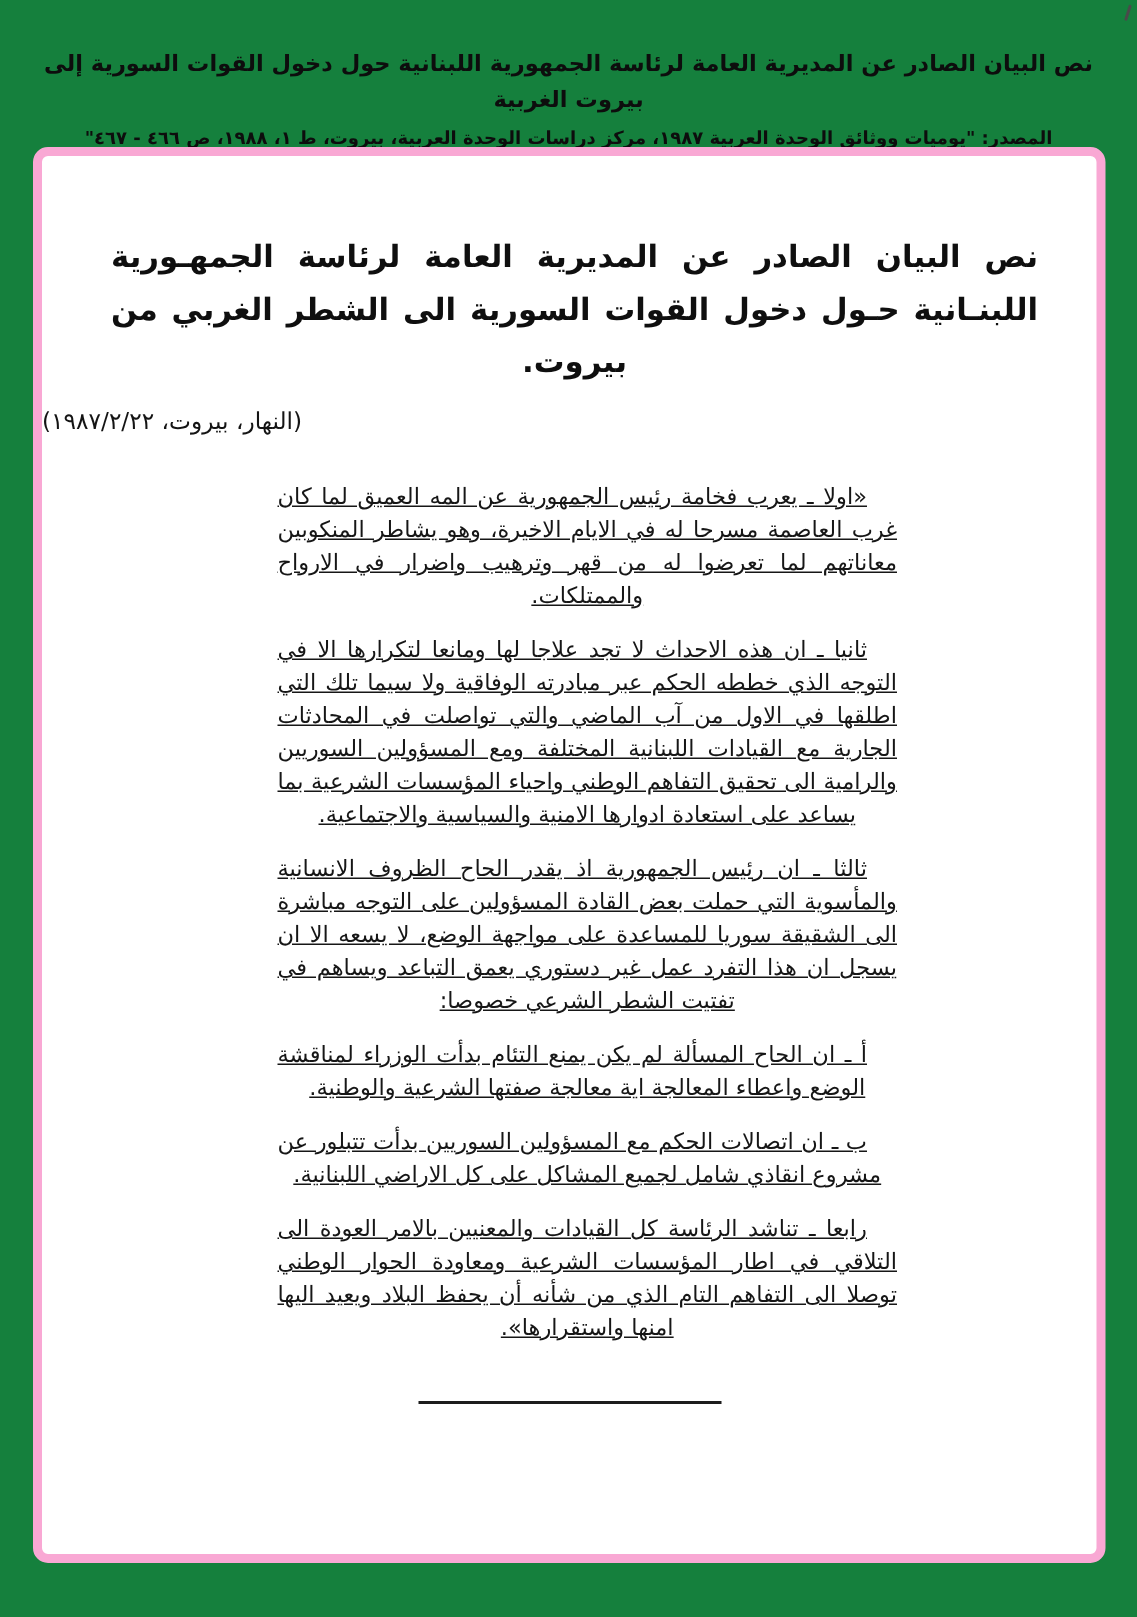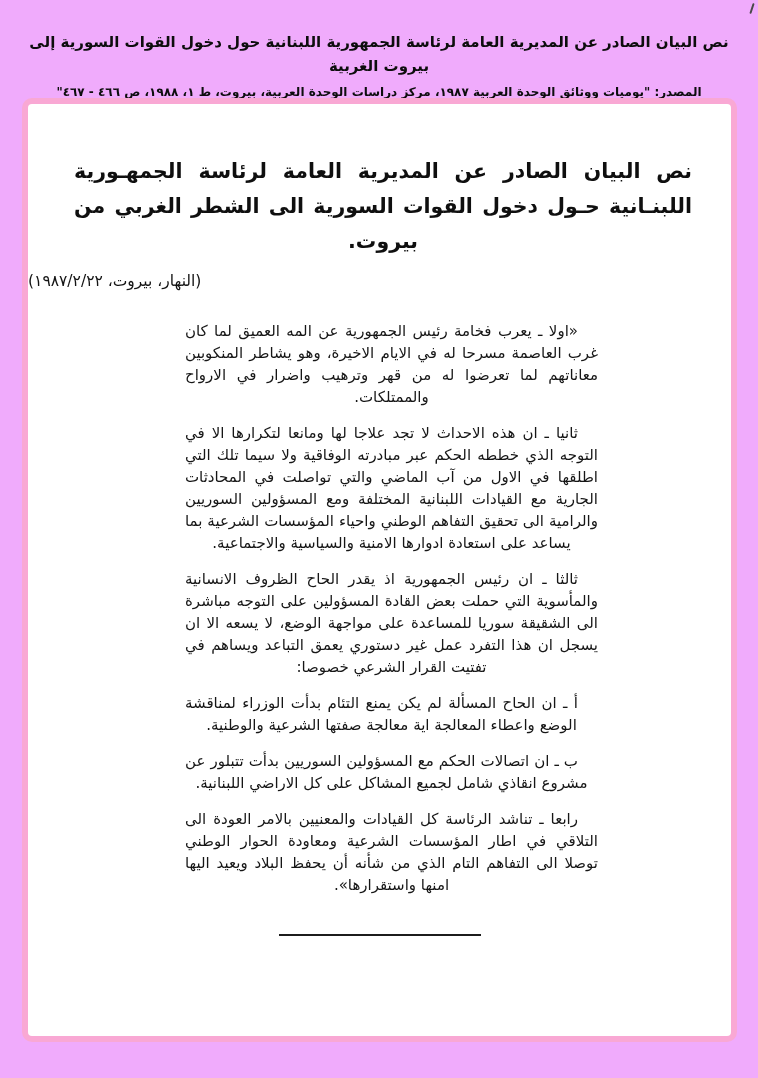--- a/index.html
+++ b/index.html
@@ -6,21 +6,21 @@
   html, body { margin: 0; padding: 0; }
   body {
     width: 758px; height: 1078px;
     background: #ffffff;
     font-family: "DejaVu Sans", sans-serif;
     color: #121212;
   }
   .page {
     position: relative;
     width: 758px; height: 1078px;
-    background: #f0abfc;
+    background: #15803d;
     overflow: hidden;
   }
   
   .page-header {
     position: absolute;
     top: 30px; left: 18px; right: 18px;
     direction: rtl;
     text-align: center;
     color: #0d0d0d;
   }
@@ -74,20 +74,21 @@
     text-align: left;
     color: #141414;
   }
   .doc-body {
     margin: 27px 133px 0 157px;
     font-size: 15px;
     line-height: 22px;
     text-align: justify;
     text-align-last: center;
     color: #161616;
+    text-decoration: underline;
   }
   .para {
     margin: 0 0 14px 0;
     text-indent: 20px;
   }
   .para:last-child { margin-bottom: 16px; }
   .divider {
     width: 202px;
     height: 2px;
     background: #1c1c1c;
@@ -109,21 +110,21 @@
   <div class="frame">
     <div class="doc" dir="rtl" lang="ar">
 
       <h1 class="doc-title">نص البيان الصادر عن المديرية العامة لرئاسة الجمهـورية اللبنـانية حـول دخول القوات السورية الى الشطر الغربي من بيروت.</h1>
 
       <div class="doc-dateline">(النهار، بيروت، ١٩٨٧/٢/٢٢)</div>
 
       <div class="doc-body">
         <p class="para">«اولا ـ يعرب فخامة رئيس الجمهورية عن المه العميق لما كان غرب العاصمة مسرحا له في الايام الاخيرة، وهو يشاطر المنكوبين معاناتهم لما تعرضوا له من قهر وترهيب واضرار في الارواح والممتلكات.</p>
         <p class="para">ثانيا ـ ان هذه الاحداث لا تجد علاجا لها ومانعا لتكرارها الا في التوجه الذي خططه الحكم عبر مبادرته الوفاقية ولا سيما تلك التي اطلقها في الاول من آب الماضي والتي تواصلت في المحادثات الجارية مع القيادات اللبنانية المختلفة ومع المسؤولين السوريين والرامية الى تحقيق التفاهم الوطني واحياء المؤسسات الشرعية بما يساعد على استعادة ادوارها الامنية والسياسية والاجتماعية.</p>
-        <p class="para">ثالثا ـ ان رئيس الجمهورية اذ يقدر الحاح الظروف الانسانية والمأسوية التي حملت بعض القادة المسؤولين على التوجه مباشرة الى الشقيقة سوريا للمساعدة على مواجهة الوضع، لا يسعه الا ان يسجل ان هذا التفرد عمل غير دستوري يعمق التباعد ويساهم في تفتيت القرار الشرعي خصوصا:</p>
+        <p class="para">ثالثا ـ ان رئيس الجمهورية اذ يقدر الحاح الظروف الانسانية والمأسوية التي حملت بعض القادة المسؤولين على التوجه مباشرة الى الشقيقة سوريا للمساعدة على مواجهة الوضع، لا يسعه الا ان يسجل ان هذا التفرد عمل غير دستوري يعمق التباعد ويساهم في تفتيت الشطر الشرعي خصوصا:</p>
         <p class="para">أ ـ ان الحاح المسألة لم يكن يمنع التئام بدأت الوزراء لمناقشة الوضع واعطاء المعالجة اية معالجة صفتها الشرعية والوطنية.</p>
         <p class="para">ب ـ ان اتصالات الحكم مع المسؤولين السوريين بدأت تتبلور عن مشروع انقاذي شامل لجميع المشاكل على كل الاراضي اللبنانية.</p>
         <p class="para">رابعا ـ تناشد الرئاسة كل القيادات والمعنيين بالامر العودة الى التلاقي في اطار المؤسسات الشرعية ومعاودة الحوار الوطني توصلا الى التفاهم التام الذي من شأنه أن يحفظ البلاد ويعيد اليها امنها واستقرارها».</p>
       </div>
 
       <div class="divider"></div>
 
     </div>
   </div>
 

